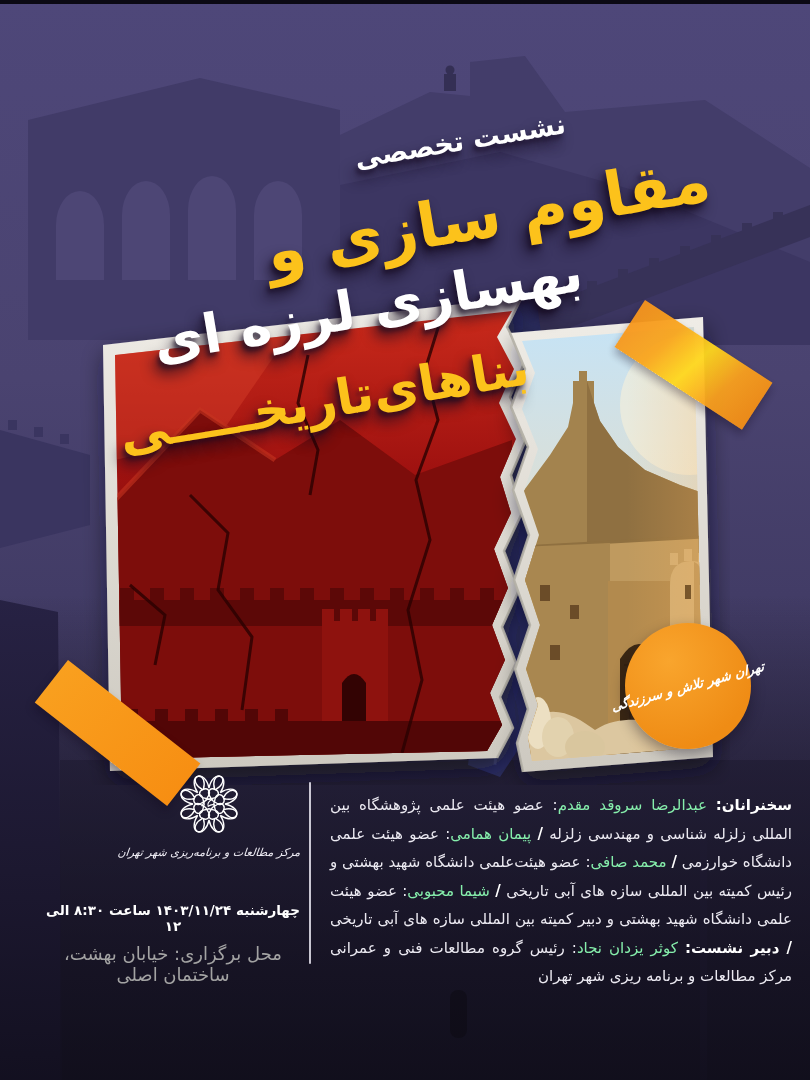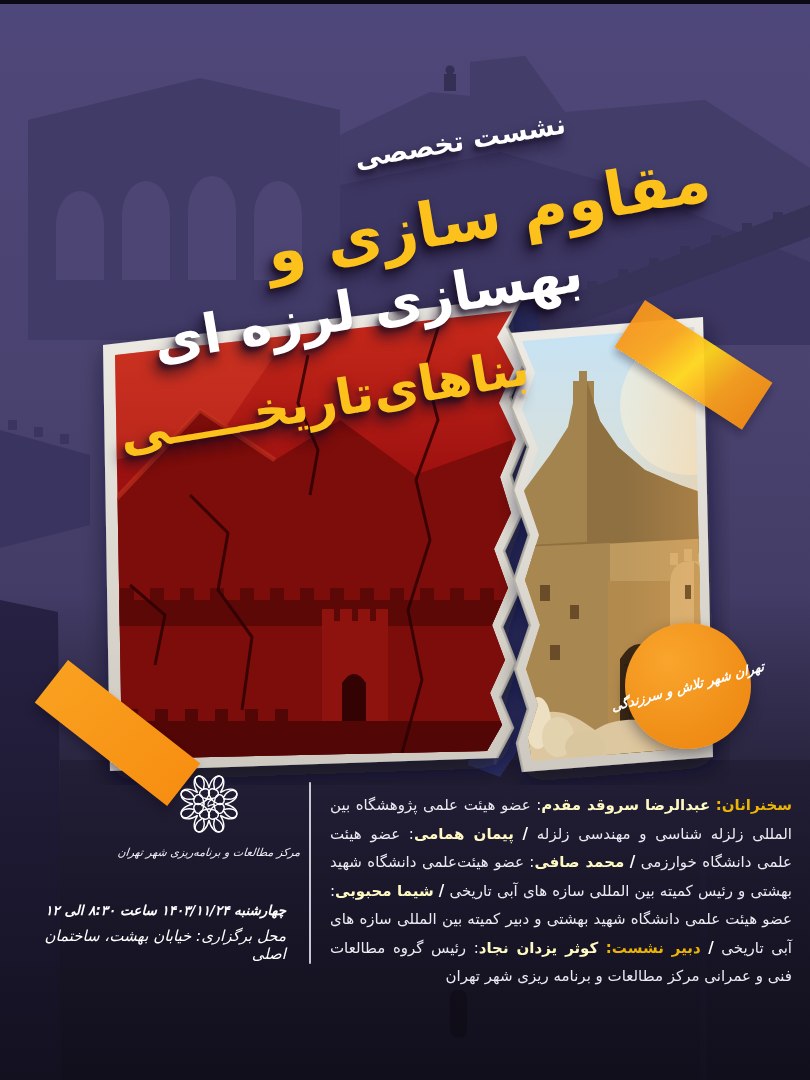--- a/index.html
+++ b/index.html
@@ -56,32 +56,32 @@
   .org{position:absolute;left:116px;top:764px;width:186px;text-align:center;z-index:10;}
   .org .caption{
     margin-top:2px;color:#efedf5;font-size:11px;direction:rtl;white-space:nowrap;
     transform:skewX(-6deg);font-style:oblique;
   }
   .divider{
     position:absolute;left:309px;top:782px;width:2px;height:182px;
     background:rgba(232,229,240,.85);z-index:10;border-radius:1px;
   }
   .when-where{
-    position:absolute;left:16px;top:902px;width:270px;z-index:10;
-    direction:rtl;color:#fff;font-style:italic;
+    position:absolute;left:38px;top:902px;width:270px;z-index:10;
+    text-align:center;direction:rtl;color:#fff;
   }
   .when-where .date{font-size:13.5px;font-weight:700;margin:0 0 9px 0;}
-  .when-where .venue{font-size:15px;font-weight:400;margin:0 0 9px 0;color:#ffffff;}
+  .when-where .venue{font-size:18px;font-weight:400;margin:0 0 9px 0;color:#a3a3a3;}
   .speakers{
     position:absolute;left:330px;top:791px;width:462px;z-index:10;
     direction:rtl;text-align:justify;color:#eceaf2;
     font-size:15px;line-height:28.5px;margin:0;
   }
-  .speakers .name{color:#fef9c3;font-weight:700;}
-  .speakers .lbl{color:#eab308;font-weight:700;}
+  .speakers .name{color:#86efac;font-weight:400;}
+  .speakers .lbl{color:#ffffff;font-weight:700;}
   .speakers .slash{color:#ffffff;font-weight:700;}
 
   .top-strip{position:absolute;left:0;top:0;width:810px;height:4px;background:#0b0913;z-index:4;}
   .vignette{
     position:absolute;inset:0;z-index:2;pointer-events:none;
     background:linear-gradient(180deg,rgba(20,16,34,0) 55%,rgba(16,13,26,.5) 82%,rgba(12,10,20,.75) 100%);
   }
 </style>
 </head>
 <body>

